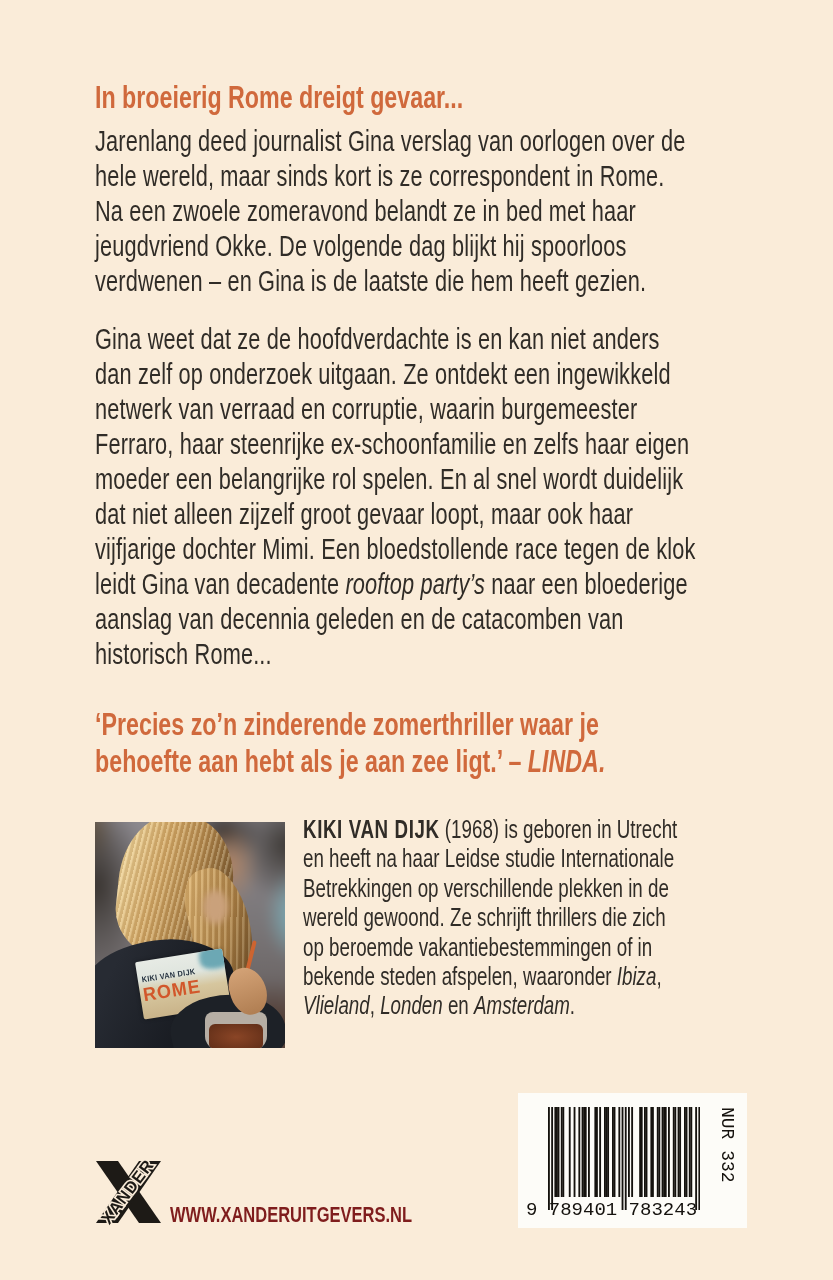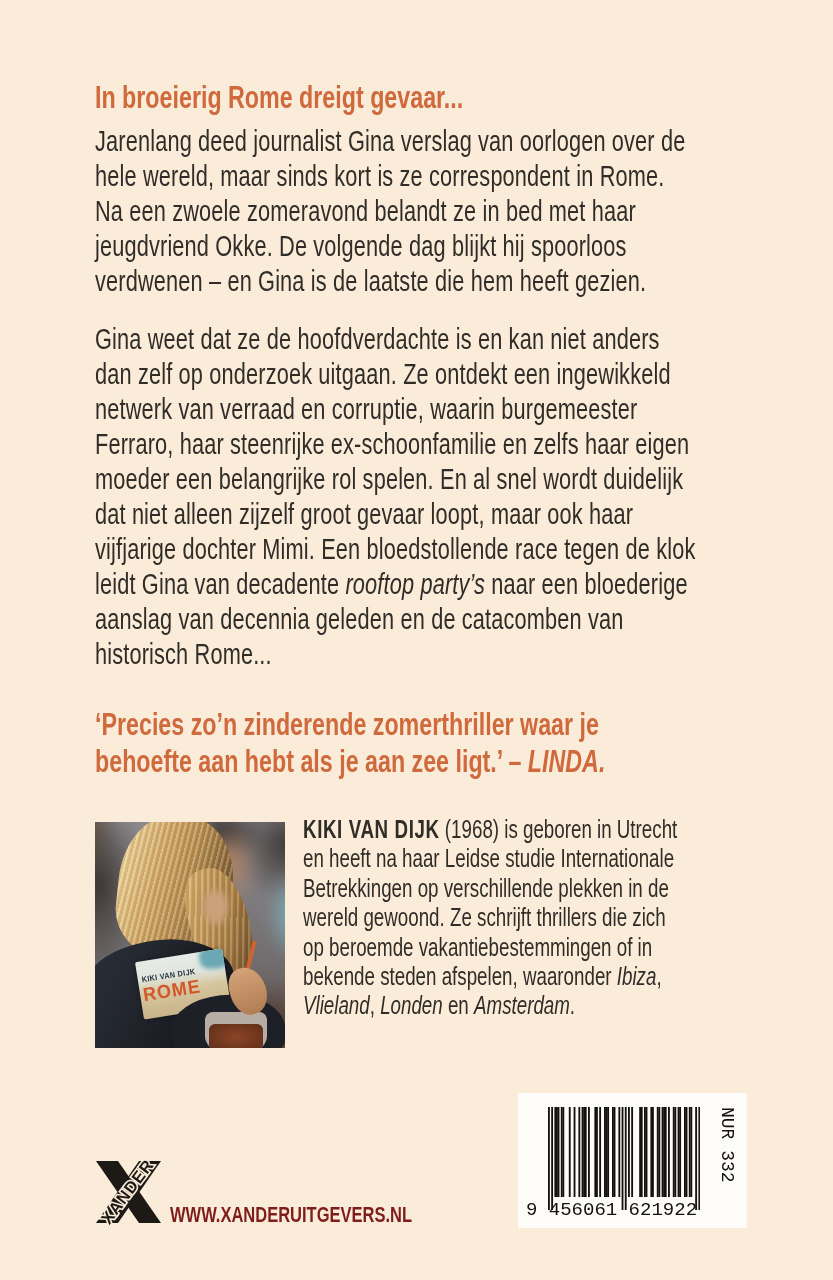--- a/index.html
+++ b/index.html
@@ -197,15 +197,15 @@
       <rect x="126.40" y="0" width="1.85" height="90"></rect>
       <rect x="129.60" y="0" width="1.85" height="90"></rect>
       <rect x="131.20" y="0" width="1.85" height="90"></rect>
       <rect x="136.00" y="0" width="1.85" height="90"></rect>
       <rect x="137.60" y="0" width="1.85" height="90"></rect>
       <rect x="140.80" y="0" width="1.85" height="90"></rect>
       <rect x="142.40" y="0" width="1.85" height="90"></rect>
       <rect x="147.20" y="0" width="1.85" height="103"></rect>
       <rect x="150.40" y="0" width="1.85" height="103"></rect>
     </svg>
-  <div class="isbn">9 456061 621922</div>
+  <div class="isbn">9 789401 783243</div>
   <div class="nur">NUR 332</div>
 </div>
 
 </body></html>

